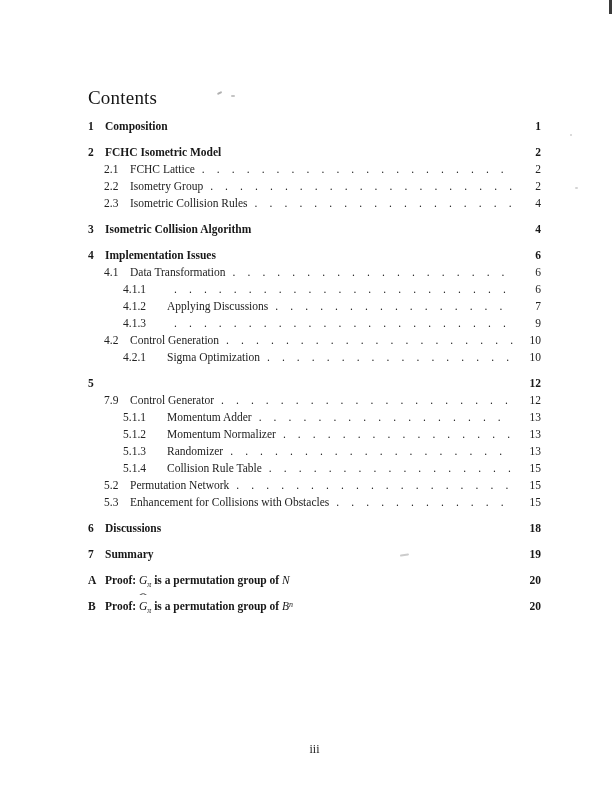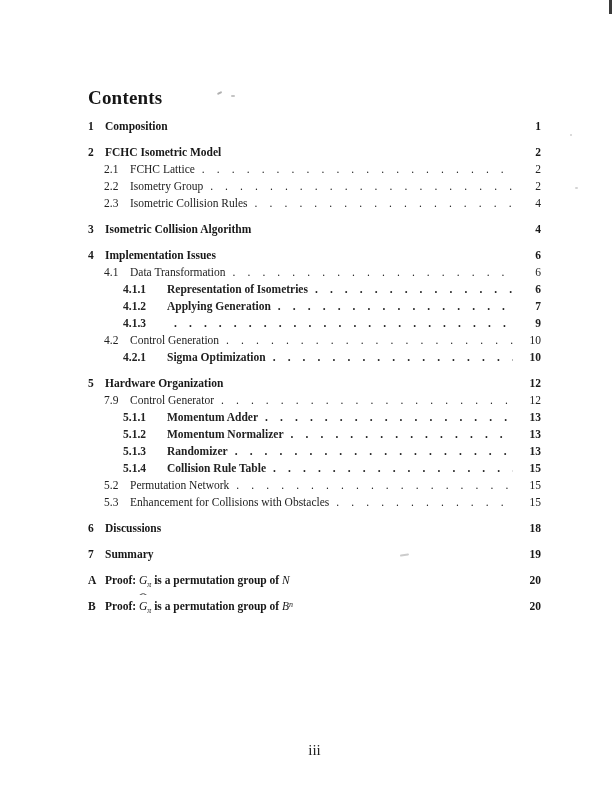--- a/index.html
+++ b/index.html
@@ -6,32 +6,32 @@
   .page{
     position:relative;
     width:612px;height:791px;
     background:#ffffff;
     overflow:hidden;
     font-family:"Liberation Serif","DejaVu Serif",serif;
     color:#1d1d1d;
   }
   .content{position:absolute;left:88px;top:88px;width:453px;}
   .contents-heading{
-    font-size:19px;font-weight:bold;line-height:20px;margin:0;
+    font-size:19px;font-weight:normal;line-height:20px;margin:0;
     letter-spacing:.2px;color:#161616;
   }
   .toc{margin-top:10px;}
   .row{
     display:flex;align-items:baseline;
     height:17px;line-height:17px;font-size:11.5px;white-space:nowrap;
   }
   .row.lv1{font-weight:bold;margin-top:9px;color:#181818;}
   .toc .row.lv1:first-child{margin-top:0;}
   .row.lv2{padding-left:16px;color:#222;}
-  .row.lv3{padding-left:35px;color:#222;font-weight:bold;}
+  .row.lv3{padding-left:35px;color:#222;}
   .num{flex:none;}
   .lv1 .num{width:17px;}
   .lv2 .num{width:26px;}
   .lv3 .num{width:44px;}
   .title{flex:none;}
   .spacer{flex:1;}
   .leader{
     flex:1;overflow:hidden;white-space:nowrap;
     margin-left:7px;margin-right:4px;
     letter-spacing:4.6px;color:#262626;
@@ -43,21 +43,21 @@
   .sub{font-size:8px;font-style:italic;position:relative;top:2.5px;font-weight:normal;}
   .sup{font-size:8px;font-style:italic;position:relative;top:-3.5px;font-weight:normal;}
   .hat-wrap{position:relative;display:inline-block;}
   .hat{
     position:absolute;left:0;top:-5px;width:100%;text-align:center;
     font-size:9px;font-style:normal;font-weight:normal;
     transform:scaleX(2.4);line-height:8px;
   }
   .folio{
     position:absolute;left:88px;top:742px;width:453px;
-    text-align:center;font-size:15px;color:#222;
+    text-align:center;font-size:12px;color:#222;
   }
   
   .corner-mark{position:absolute;right:0;top:0;width:3px;height:14px;background:#3a3a3a;}
   .artifact{position:absolute;background:#bdbdbd;border-radius:1px;}
   .a1{left:217px;top:92px;width:5px;height:1.5px;transform:rotate(-28deg);background:#b0b0b0;}
   .a2{left:231px;top:95px;width:4px;height:1.5px;background:#c4c4c4;}
   .a3{left:400px;top:554px;width:9px;height:2px;transform:rotate(-8deg);background:#cccccc;}
   .a4{left:570px;top:134px;width:2px;height:2px;background:#cfcfcf;}
   .a5{left:575px;top:187px;width:3px;height:2px;background:#d4d4d4;}
 </style>
@@ -120,27 +120,26 @@
           <span class="pagenum">6</span>
         </div>
         <div class="row lv2">
           <span class="num">4.1</span>
           <span class="title">Data Transformation</span>
           <span class="leader"></span>
           <span class="pagenum">6</span>
         </div>
         <div class="row lv3">
           <span class="num">4.1.1</span>
-          <span class="title">Representation of Isometries</span>
           <span class="leader"></span>
           <span class="pagenum">6</span>
         </div>
         <div class="row lv3">
           <span class="num">4.1.2</span>
-          <span class="title">Applying Generation</span>
+          <span class="title">Applying Discussions</span>
           <span class="leader"></span>
           <span class="pagenum">7</span>
         </div>
         <div class="row lv3">
           <span class="num">4.1.3</span>
           <span class="leader"></span>
           <span class="pagenum">9</span>
         </div>
         <div class="row lv2">
           <span class="num">4.2</span>
@@ -149,21 +148,20 @@
           <span class="pagenum">10</span>
         </div>
         <div class="row lv3">
           <span class="num">4.2.1</span>
           <span class="title">Sigma Optimization</span>
           <span class="leader"></span>
           <span class="pagenum">10</span>
         </div>
         <div class="row lv1">
           <span class="num">5</span>
-          <span class="title">Hardware Organization</span>
           <span class="spacer"></span>
           <span class="pagenum">12</span>
         </div>
         <div class="row lv2">
           <span class="num">7.9</span>
           <span class="title">Control Generator</span>
           <span class="leader"></span>
           <span class="pagenum">12</span>
         </div>
         <div class="row lv3">

